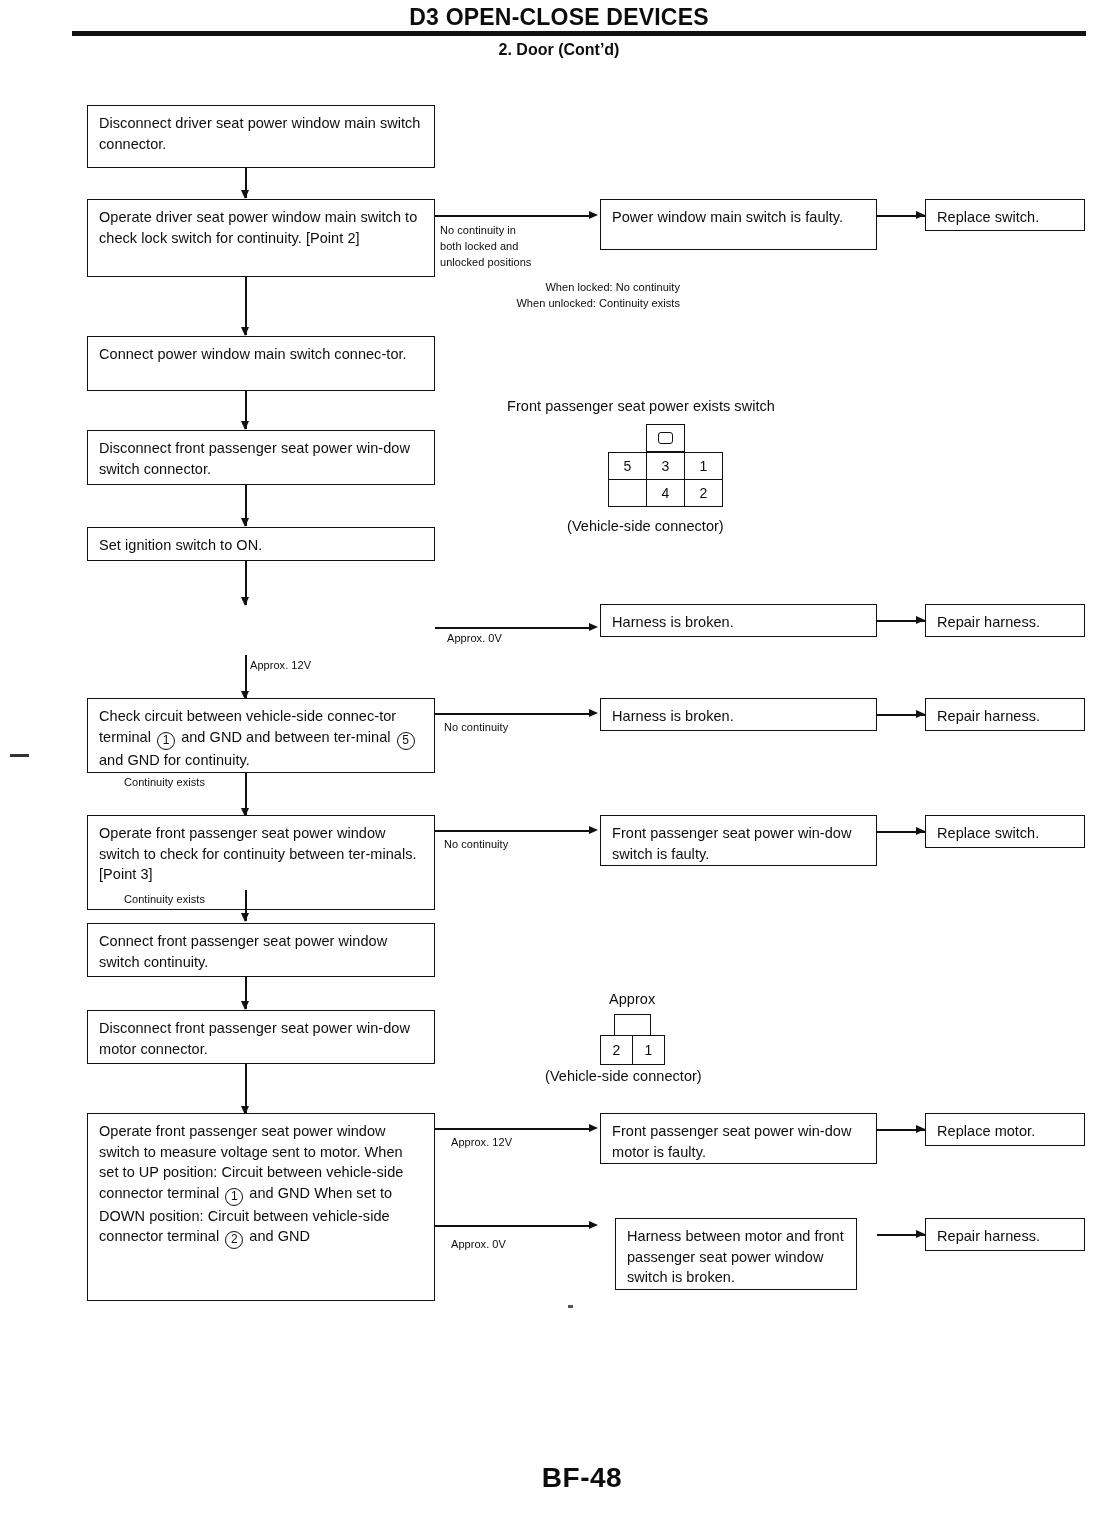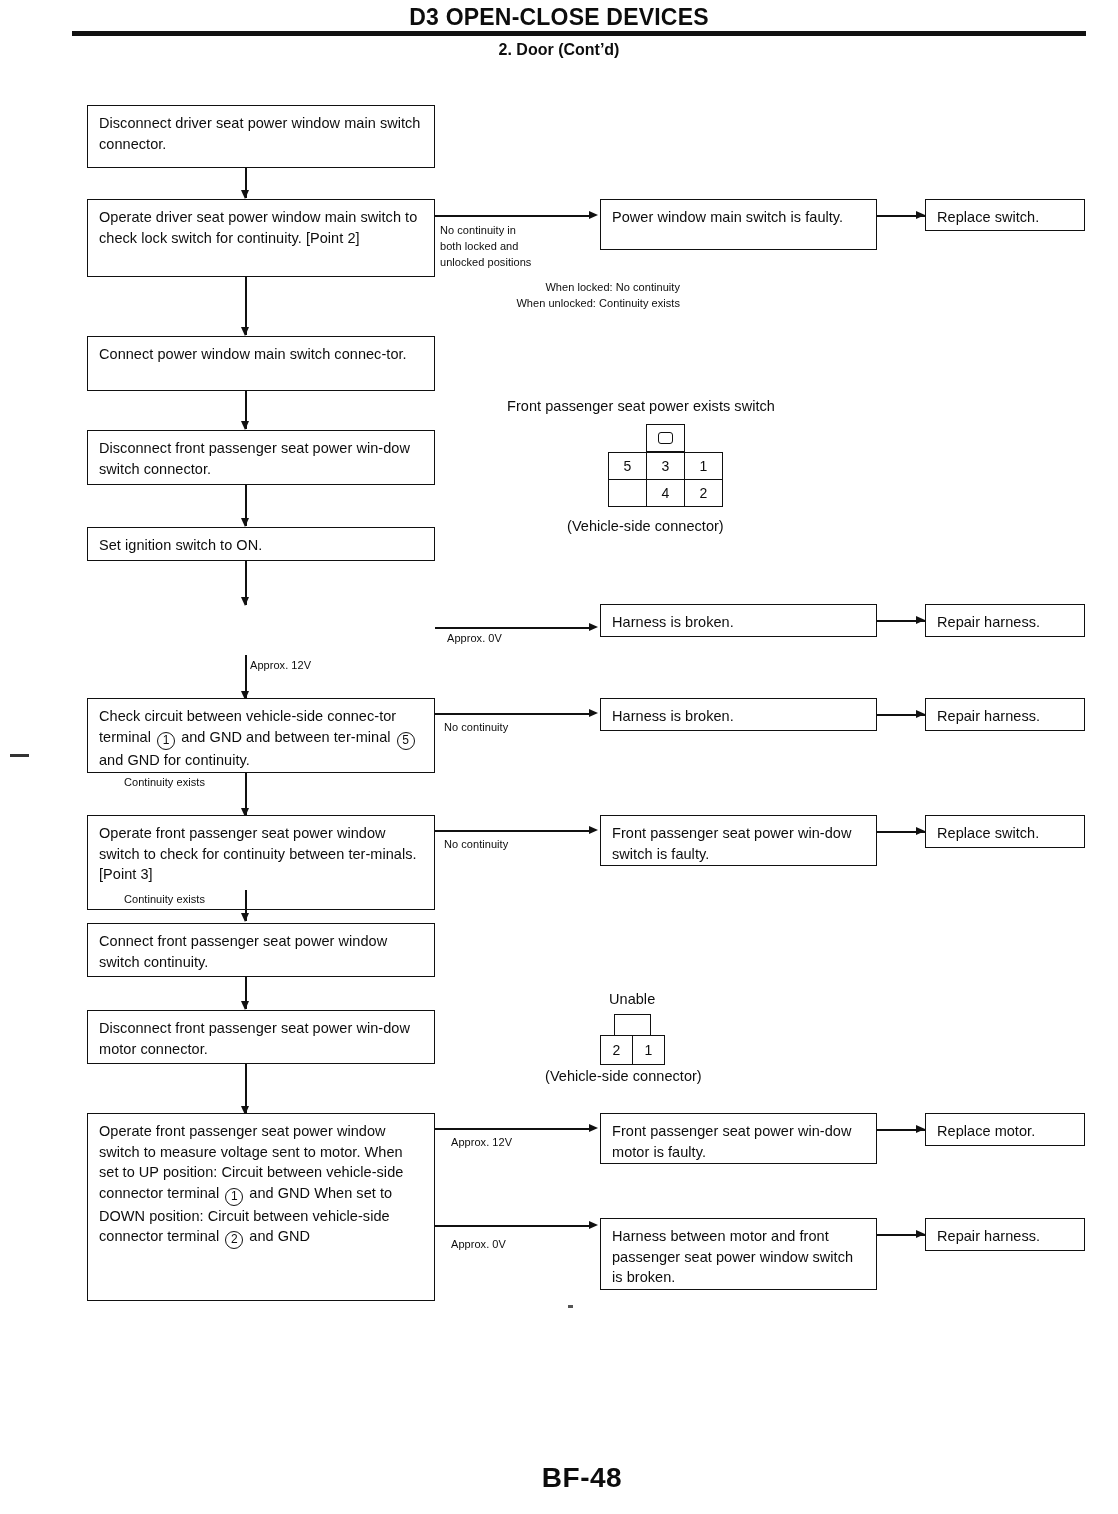--- a/index.html
+++ b/index.html
@@ -312,21 +312,21 @@
   <div class="vline" style="left:245px; top:890px; height:31px;"></div>
   <div class="arrow-down" style="left:241px; top:913px;"></div>
   <div class="label" style="left:124px; top:891px;">Continuity exists</div>
 
   <div class="box" style="left:87px; top:923px; width:348px; height:54px;">
     <p>Connect front passenger seat power window switch continuity.</p>
   </div>
   <div class="vline" style="left:245px; top:977px; height:32px;"></div>
   <div class="arrow-down" style="left:241px; top:1001px;"></div>
 
-  <div class="conn-caption" style="left:609px; top:991px;">Unable</div>
+  <div class="conn-caption" style="left:609px; top:991px;">Approx</div>
   <div class="pin-grid" style="left:600px; top:1014px;">
     <div class="pin-tab" style="left:14px; top:0px; width:37px; height:22px;"></div>
     <div class="pin" style="left:0px; top:21px; width:33px; height:30px; padding-top:7px;">
         <span>2</span>
       </div>
     <div class="pin" style="left:32px; top:21px; width:33px; height:30px; padding-top:7px;">
         <span>1</span>
       </div>
   </div>
   <div class="conn-caption" style="left:545px; top:1068px;">(Vehicle-side connector)</div>
@@ -351,21 +351,21 @@
   <div class="hline" style="left:877px; top:1129px; width:48px;"></div>
   <div class="arrow-right" style="left:916px; top:1125px;"></div>
   <div class="box" style="left:925px; top:1113px; width:160px; height:33px;">
     <p>Replace motor.</p>
   </div>
 
   <div class="hline" style="left:435px; top:1225px; width:155px;"></div>
   <div class="arrow-right" style="left:589px; top:1221px;"></div>
   <div class="label" style="left:451px; top:1236px;">Approx. 0V</div>
 
-  <div class="box" style="left:600px; top:1218px; width:277px; height:72px;">
+  <div class="box" style="left:615px; top:1218px; width:242px; height:72px;">
     <p>Harness between motor and front passenger seat power window switch is broken.</p>
   </div>
   <div class="hline" style="left:877px; top:1234px; width:48px;"></div>
   <div class="arrow-right" style="left:916px; top:1230px;"></div>
   <div class="box" style="left:925px; top:1218px; width:160px; height:33px;">
     <p>Repair harness.</p>
   </div>
 
   <div class="page-number">BF-48</div>
 

